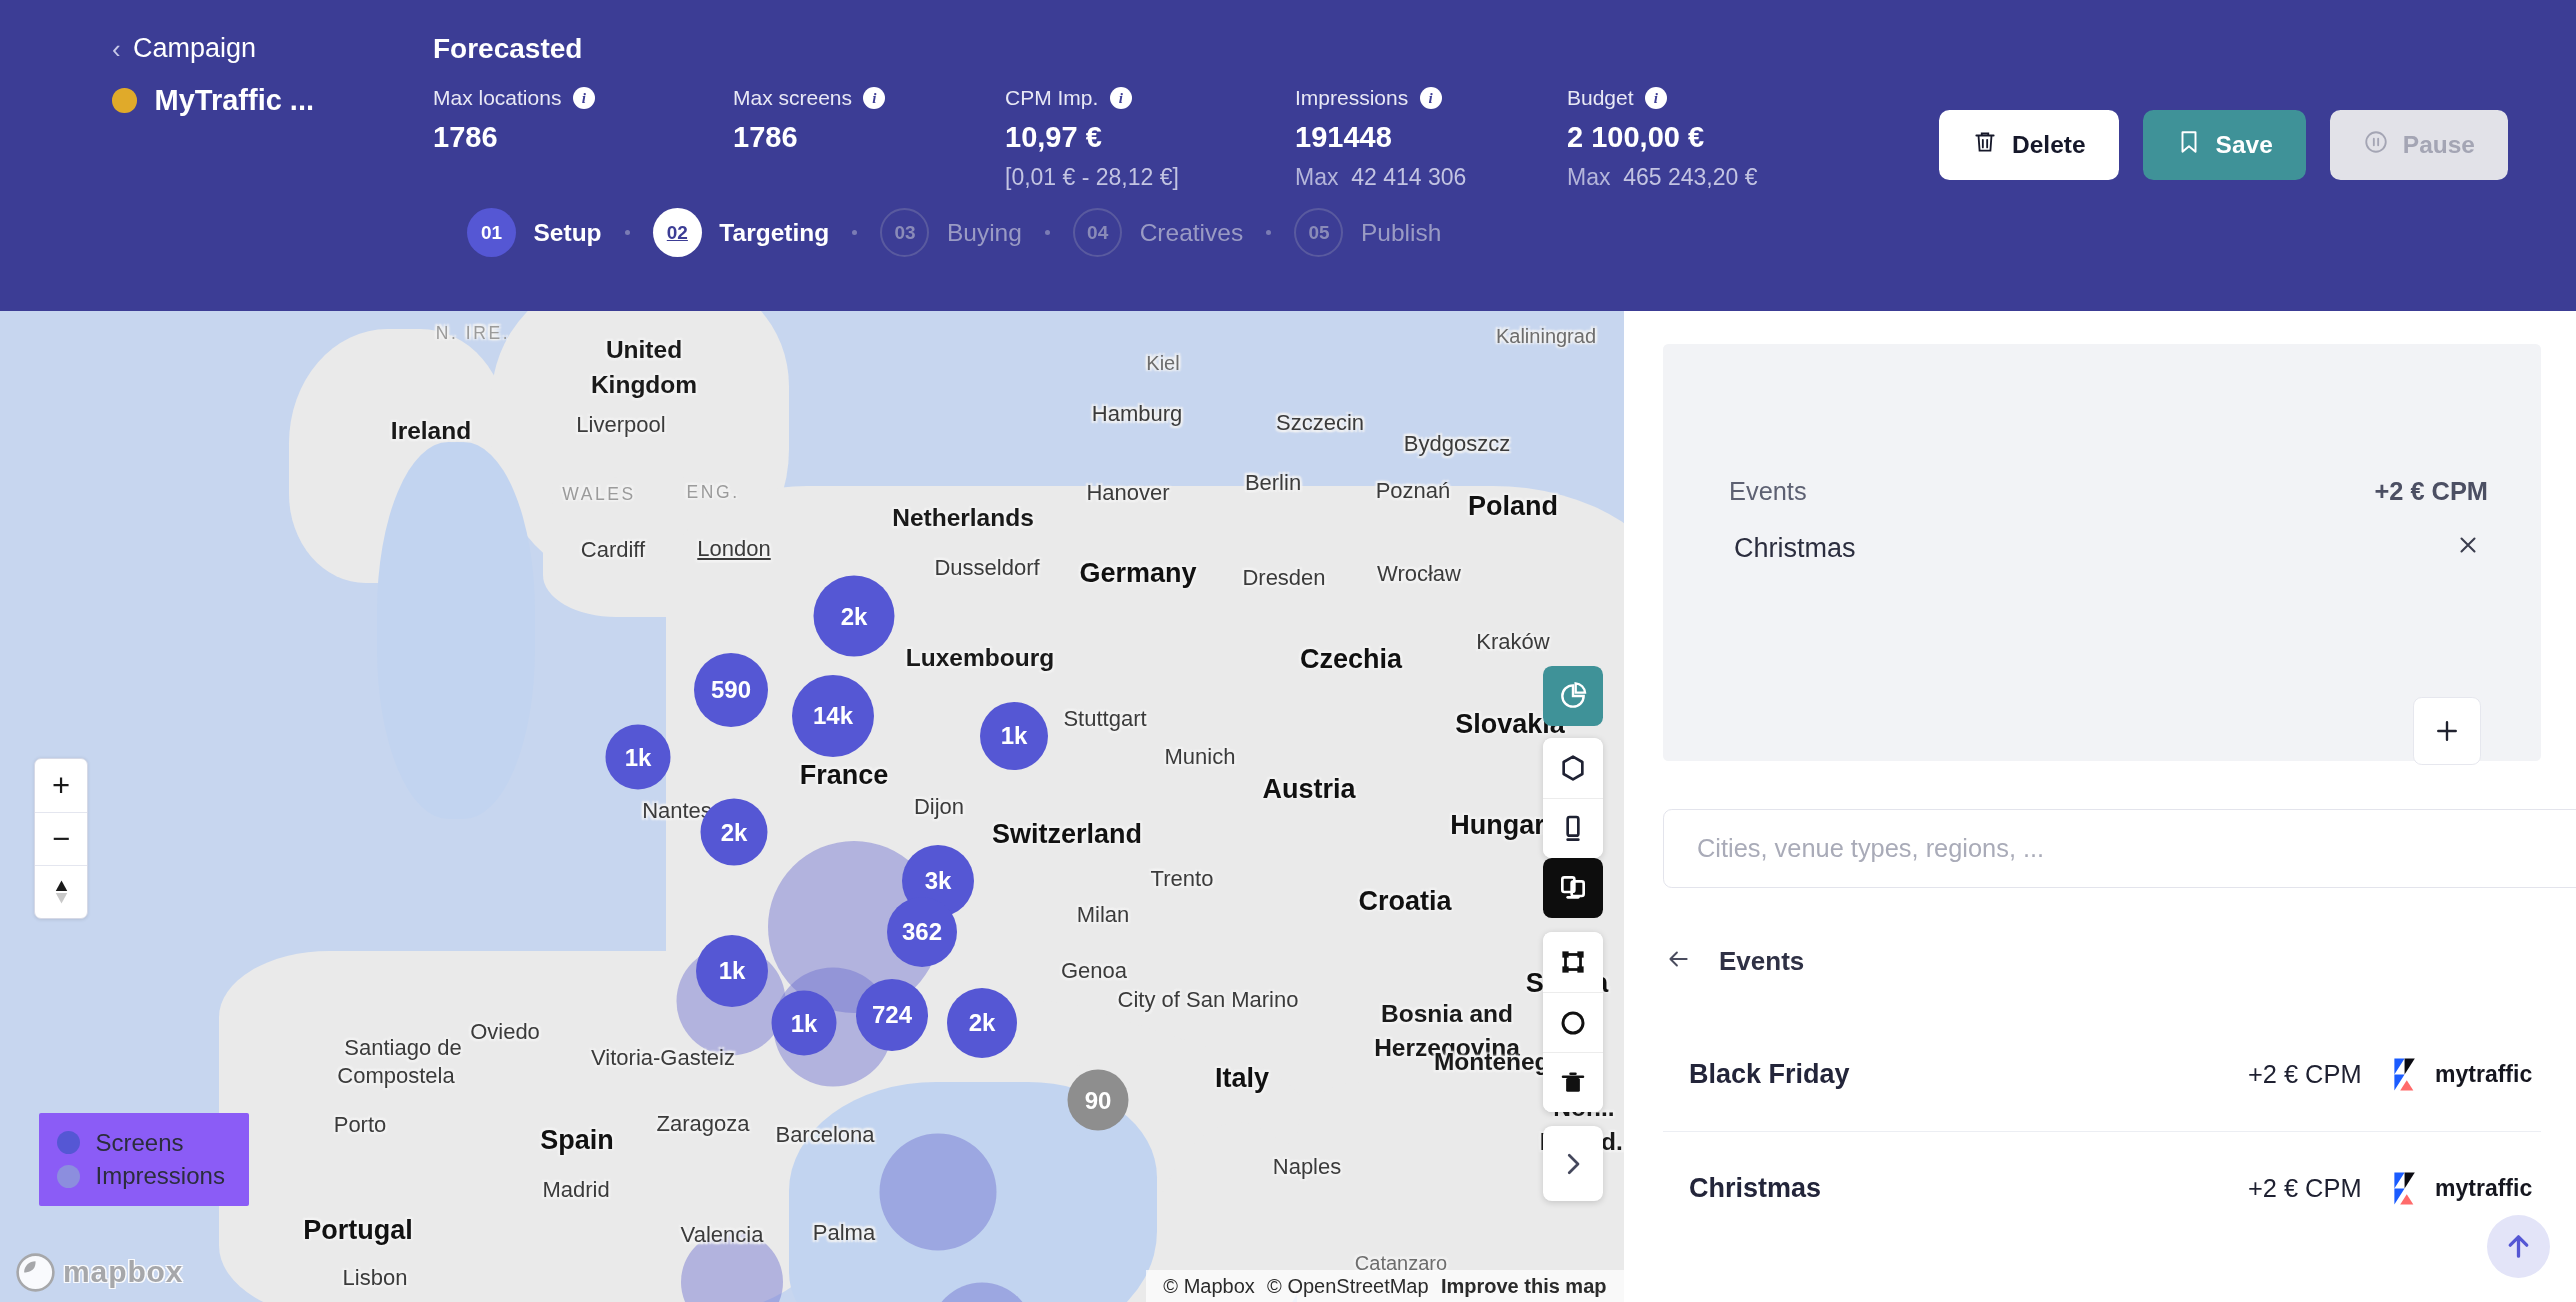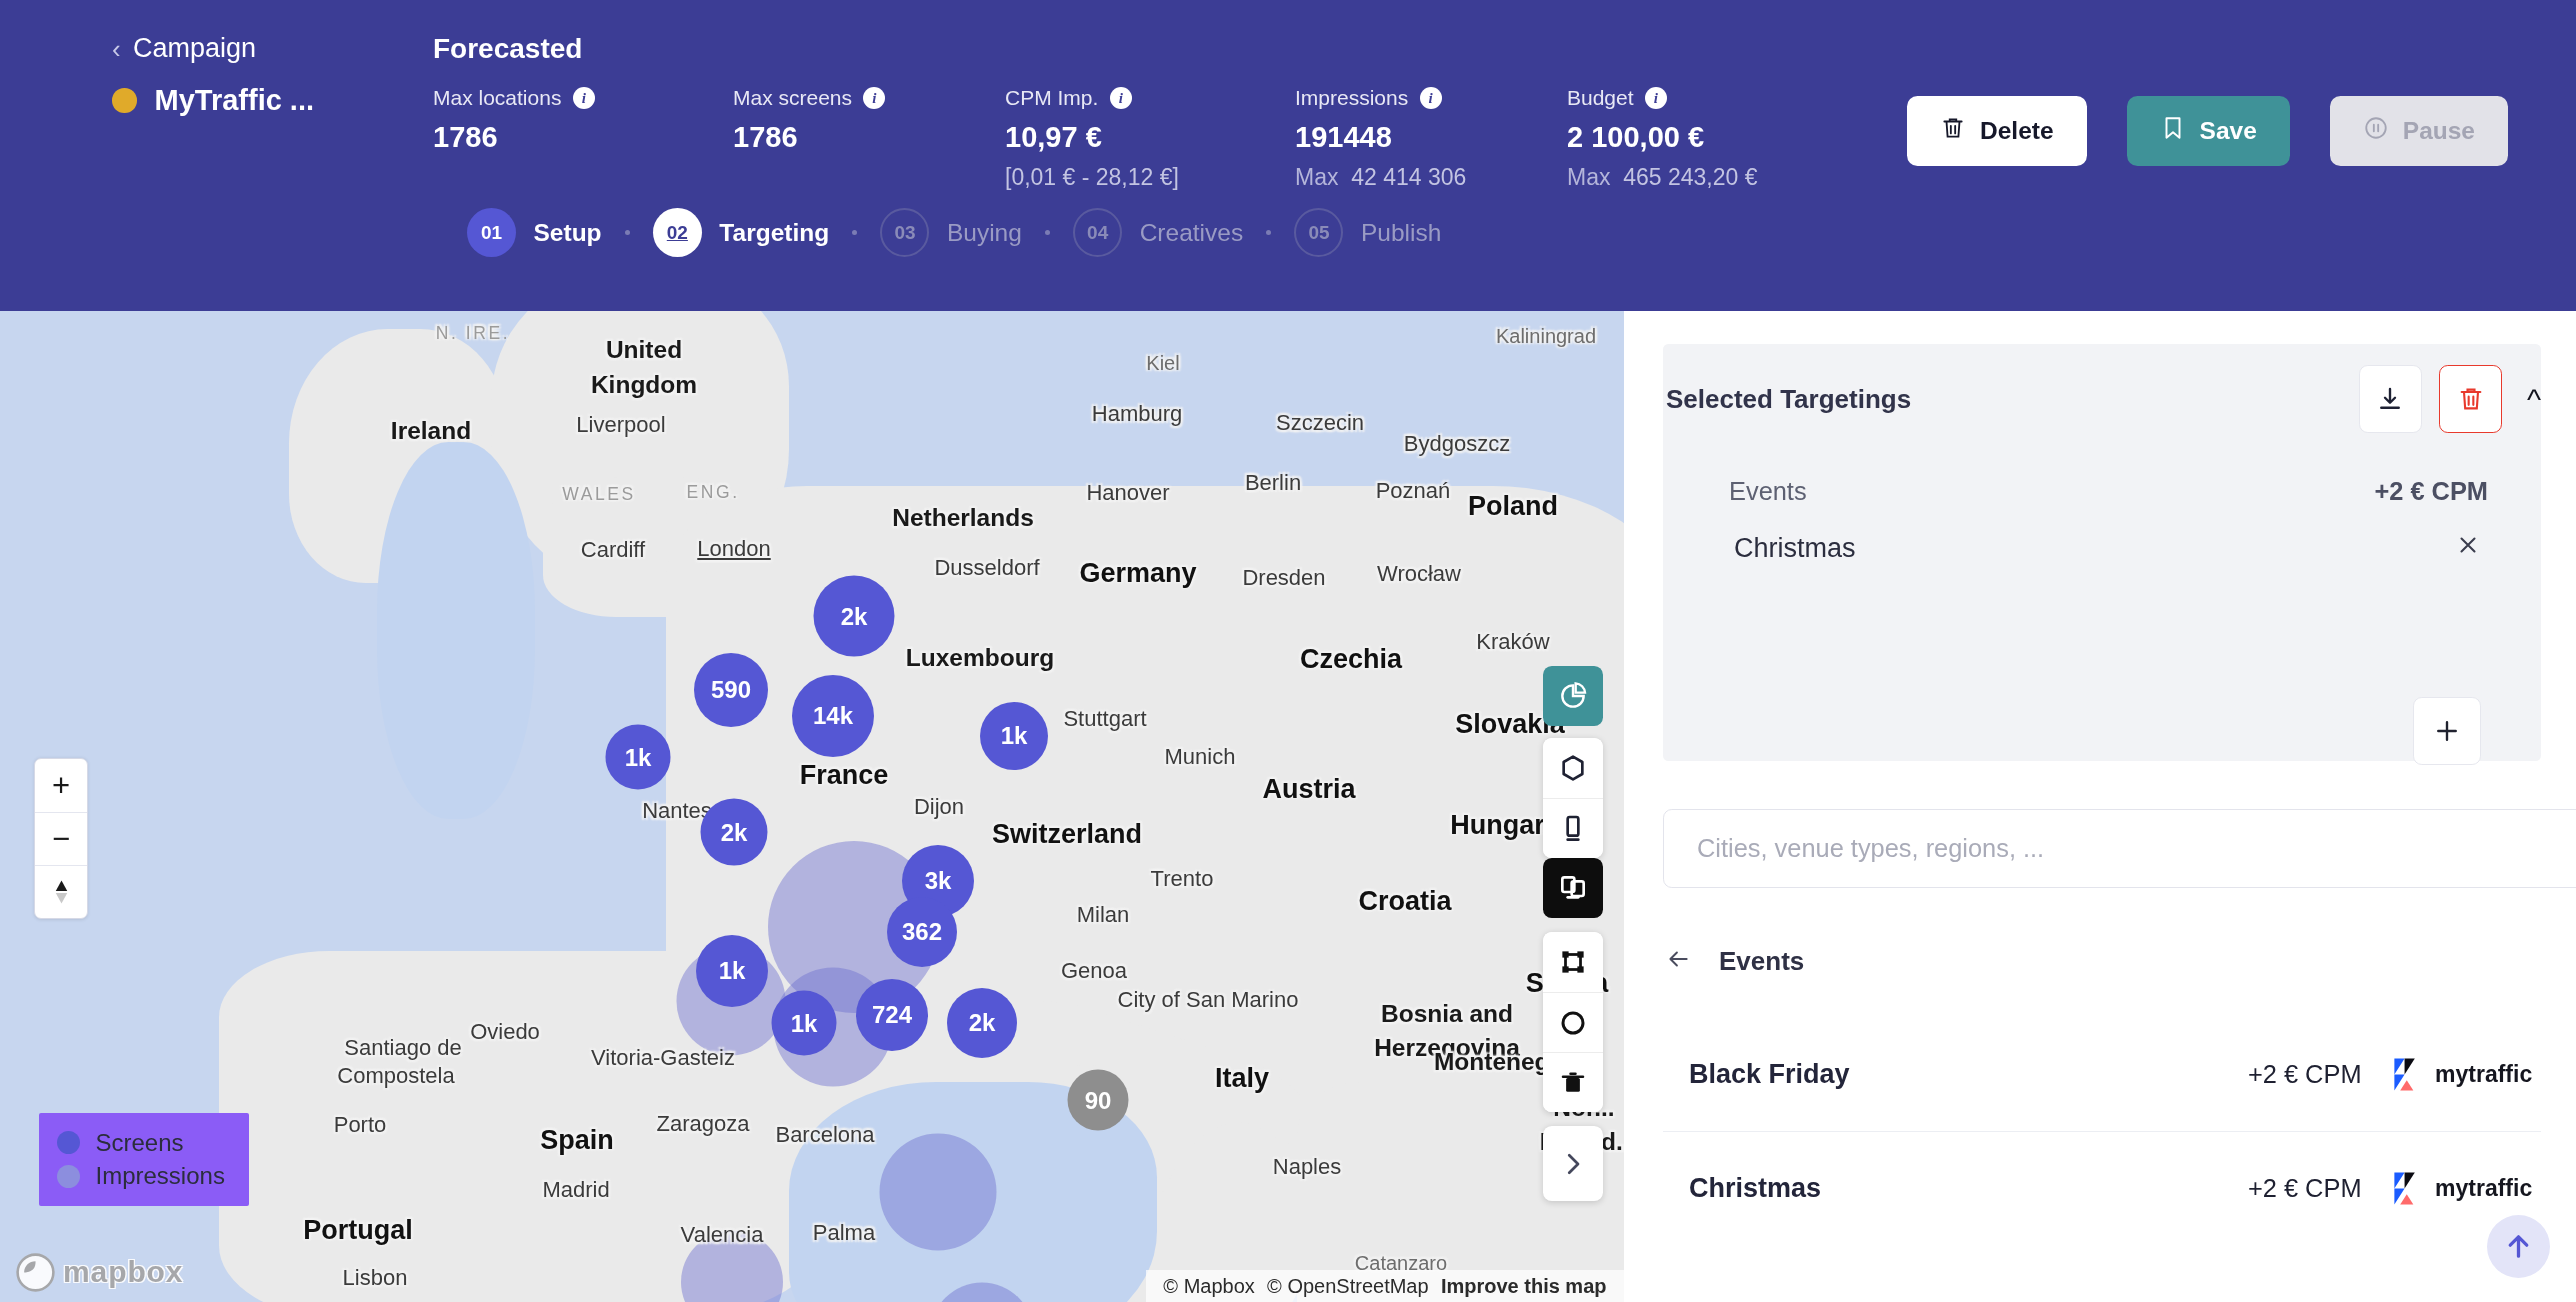--- a/index.html
+++ b/index.html
@@ -43,21 +43,21 @@
   .info-badge {
     width: 22px; height: 22px; border-radius: 50%; background: #fff;
     color: #3c3d95; font-size: 15px; font-weight: bold; font-style: italic;
     display: flex; align-items: center; justify-content: center;
     font-family: "Liberation Serif", serif;
   }
   .stat-value { font-size: 29px; font-weight: bold; margin-top: 10.5px; white-space: nowrap; }
   .stat-sub { font-size: 23px; color: #c3c4e2; margin-top: 10.5px; white-space: nowrap; }
   .stat-sub .mx { color: #b4b5da; }
 
-  .actions { position: absolute; right: 68px; top: 96px; display: flex; gap: 40px; }
+  .actions { position: absolute; right: 68px; top: 110px; display: flex; gap: 24px; }
   .btn {
     display: flex; align-items: center; justify-content: center; gap: 14px;
     height: 70px; padding: 0 33px; border-radius: 10.5px;
     font-size: 24.5px; font-weight: bold; cursor: pointer; border: none;
   }
   .btn-delete { background: #ffffff; color: #16182a; }
   .btn-save { background: #3f9298; color: #ffffff; }
   .btn-pause { background: #e2e2e8; color: #a4a5b4; }
 
   .steps { position: absolute; left: 467px; top: 208px; display: flex; align-items: center; }
@@ -562,38 +562,20 @@
       <span>© Mapbox</span>
       <span>© OpenStreetMap</span>
       <span class="attr-link">Improve this map</span>
     </div>
   </div>
 
   <div class="panel">
 
     <div class="card-sel"></div>
 
-    <div class="card-head">
-      <span class="card-title">Selected Targetings</span>
-      <span class="card-head-btns">
-        <span class="icon-sq">
-          <svg width="30" height="30" viewBox="0 0 24 24" fill="none" stroke="#1d2033" stroke-width="1.9" stroke-linecap="round" stroke-linejoin="round">
-            <path d="M12 4v10M8 11l4 4 4-4"></path>
-              <path d="M5 19h14"></path>
-          </svg>
-        </span>
-        <span class="icon-sq danger">
-          <svg width="28" height="28" viewBox="0 0 24 24" fill="none" stroke="#e8392c" stroke-width="1.8" stroke-linecap="round">
-            <path d="M4 6h16M9 6V4h6v2M6 6l1 14h10l1-14"></path>
-              <path d="M10 10v7M14 10v7"></path>
-          </svg>
-        </span>
-        <span class="chev-up">^</span>
-      </span>
-    </div>
 
     <div class="tgt-group-row">
       <span class="tgt-group-label">Events</span>
       <span class="tgt-group-cpm">+2 € CPM</span>
     </div>
 
     <div class="tgt-item-row">
       <span class="tgt-item-label">Christmas</span>
       <span class="tgt-remove">
         <svg width="26" height="26" viewBox="0 0 24 24" fill="none" stroke="#3a3c4d" stroke-width="1.9" stroke-linecap="round">

